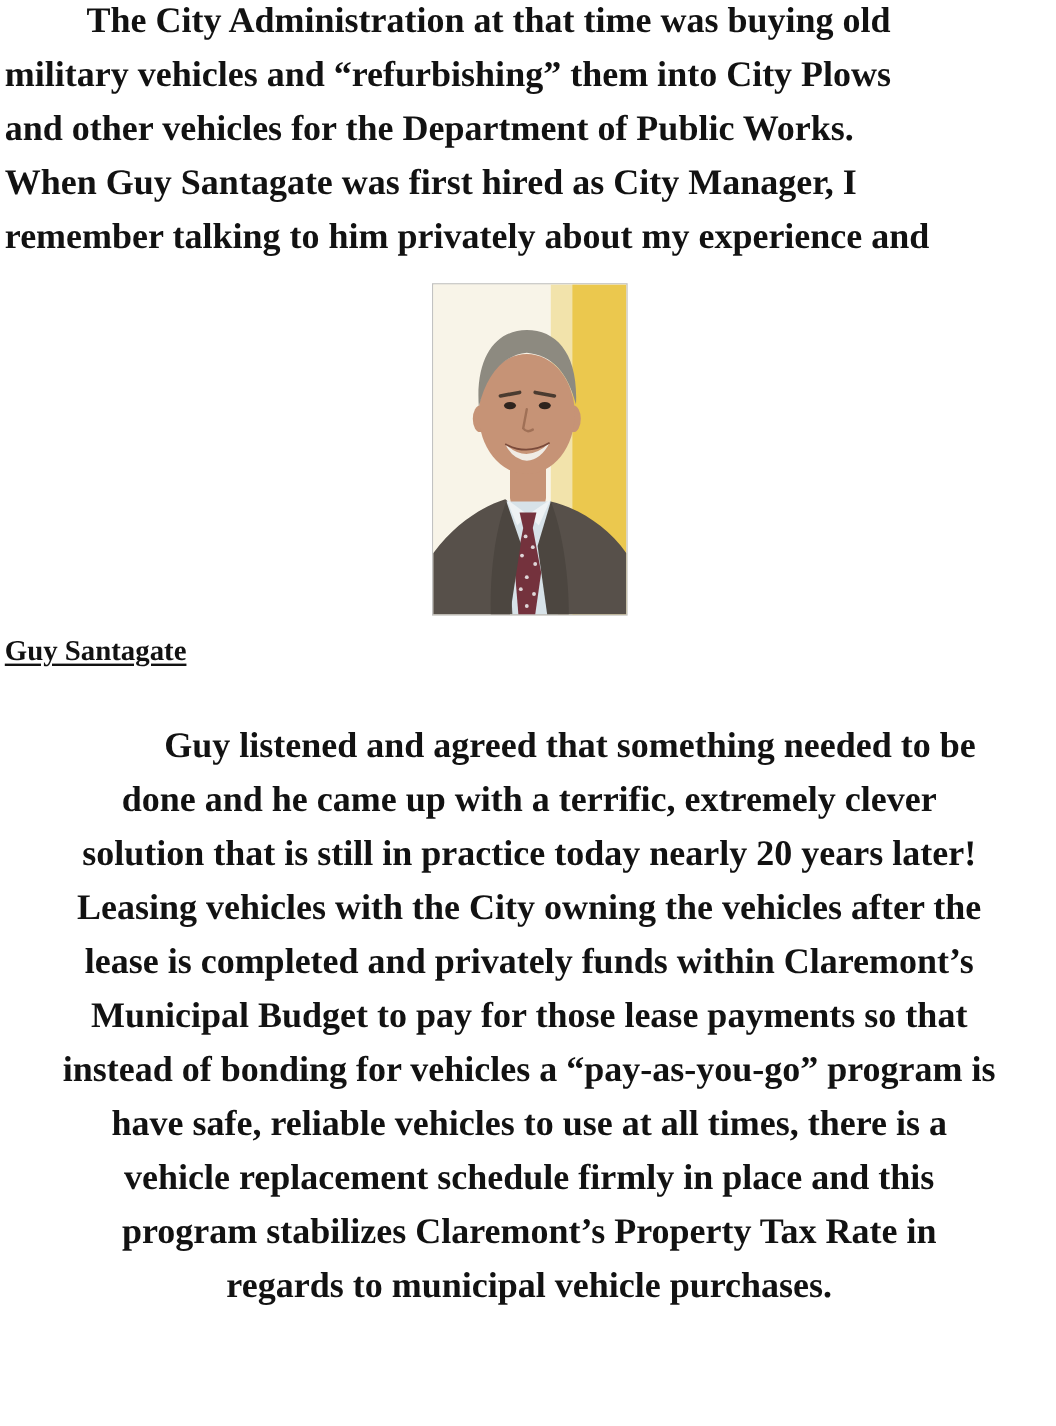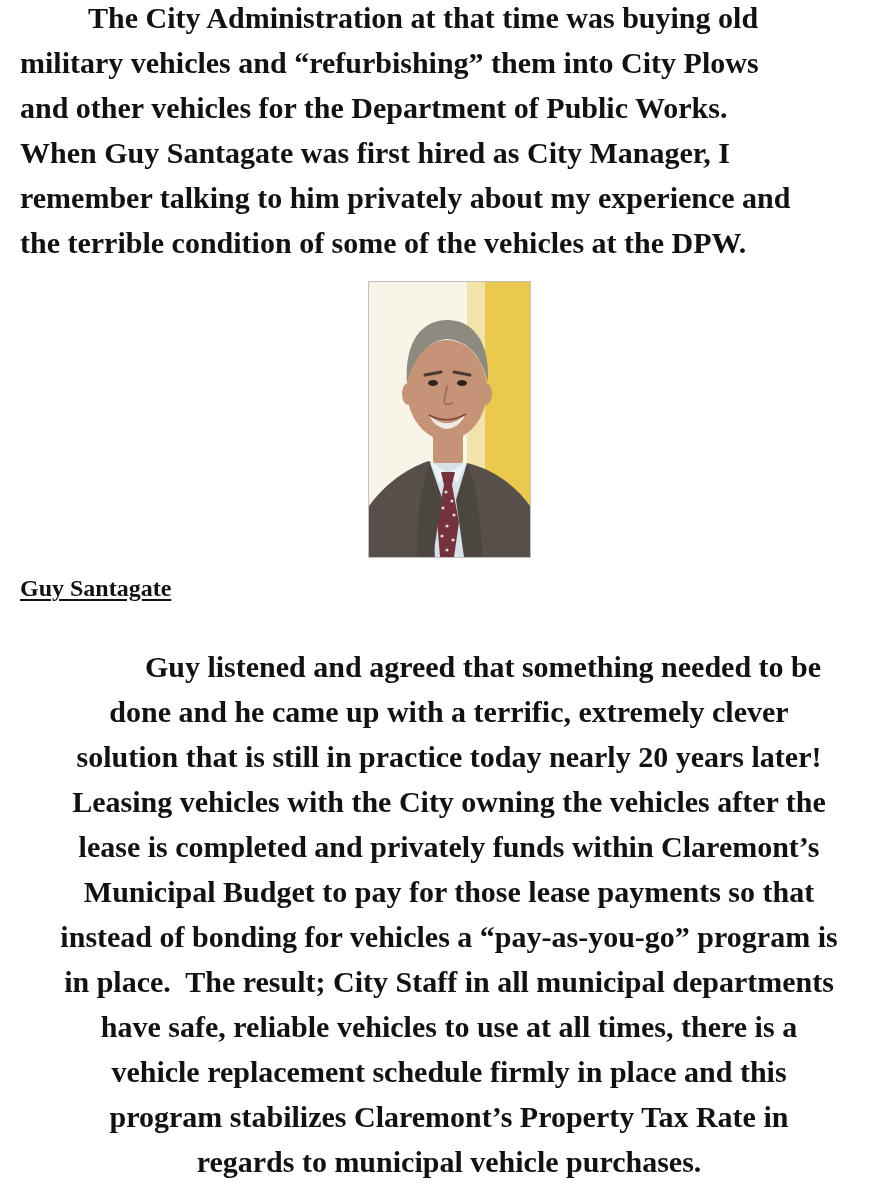--- a/index.html
+++ b/index.html
@@ -11,21 +11,21 @@
     position: relative;
     width: 880px;
     height: 1188px;
     margin: 0 auto;
     background: #ffffff;
     overflow: hidden;
     font-family: "Liberation Serif", serif;
     font-weight: bold;
     color: #121212;
     box-sizing: border-box;
-    padding: 0 2px 0 20px;
+    padding: 0 2px 0 4px;
   }
   .para .line {
     white-space: pre;
     font-size: 30px;
     line-height: 45px;
   }
   .para .line.indent {
     padding-left: 68px;
   }
   .para1 {
@@ -62,21 +62,20 @@
 <body>
 
 <div class="page">
 
   <div class="para para1">
     <div class="line indent">The City Administration at that time was buying old</div>
     <div class="line">military vehicles and “refurbishing” them into City Plows</div>
     <div class="line">and other vehicles for the Department of Public Works.</div>
     <div class="line">When Guy Santagate was first hired as City Manager, I</div>
     <div class="line">remember talking to him privately about my experience and</div>
-    <div class="line">the terrible condition of some of the vehicles at the DPW.</div>
   </div>
 
   <div class="photo-frame">
     <svg viewBox="0 0 161 275" xmlns="http://www.w3.org/2000/svg">
 
       <rect x="0" y="0" width="161" height="275" fill="#f8f4e8"></rect>
       <rect x="98" y="0" width="22" height="275" fill="#f2e3ab"></rect>
       <rect x="116" y="0" width="45" height="275" fill="#ebc84e"></rect>
 
       <rect x="64" y="138" width="30" height="48" rx="8" fill="#c69376"></rect>
@@ -126,20 +125,19 @@
   <div class="caption">Guy Santagate</div>
 
   <div class="para para2">
     <div class="line indent">Guy listened and agreed that something needed to be</div>
     <div class="line">done and he came up with a terrific, extremely clever</div>
     <div class="line">solution that is still in practice today nearly 20 years later!</div>
     <div class="line">Leasing vehicles with the City owning the vehicles after the</div>
     <div class="line">lease is completed and privately funds within Claremont’s</div>
     <div class="line">Municipal Budget to pay for those lease payments so that</div>
     <div class="line">instead of bonding for vehicles a “pay-as-you-go” program is</div>
-    <div class="line">in place.  The result; City Staff in all municipal departments</div>
     <div class="line">have safe, reliable vehicles to use at all times, there is a</div>
     <div class="line">vehicle replacement schedule firmly in place and this</div>
     <div class="line">program stabilizes Claremont’s Property Tax Rate in</div>
     <div class="line">regards to municipal vehicle purchases.</div>
   </div>
 
 </div>
 
 </body></html>

